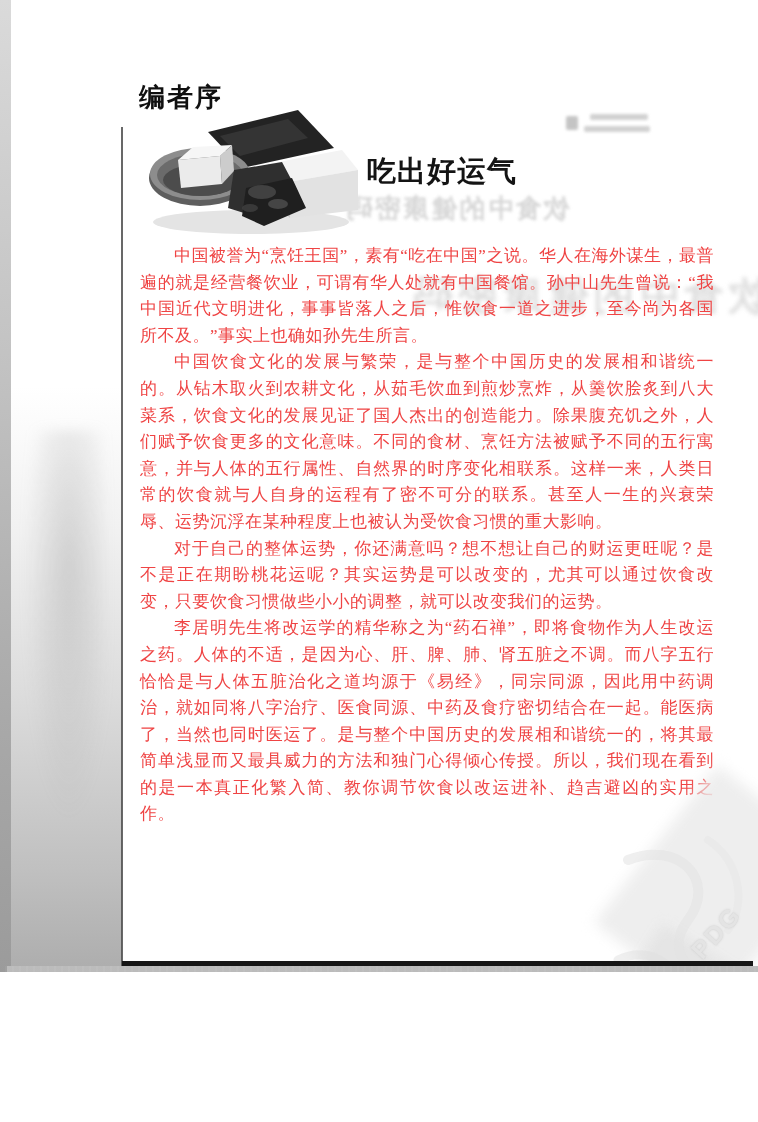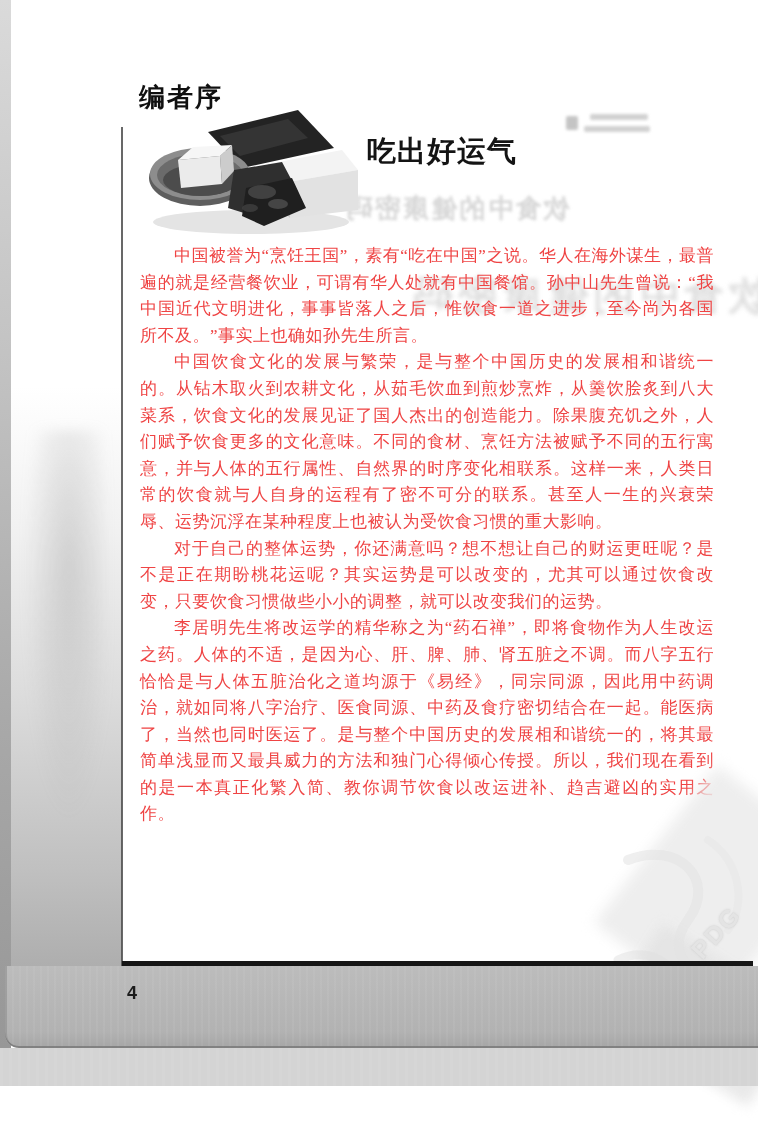--- a/index.html
+++ b/index.html
@@ -1,17 +1,17 @@
 <!DOCTYPE html>
 <html><head>
 <meta charset="utf-8">
 <style>
   html,body{margin:0;padding:0;background:#ffffff;}
   #root{
-    position:relative;width:758px;height:1122px;overflow:hidden;
+    position:relative;width:758px;height:972px;overflow:hidden;
     background:#ffffff;font-family:"Liberation Sans",sans-serif;
   }
   
   .left-edge-strip{
     position:absolute;left:0;top:0;width:11px;height:1048px;
     background:linear-gradient(180deg,#dadada 0%,#c2c2c2 35%,#a8a8a8 70%,#979797 100%);
   }
   .gutter-shadow{
     position:absolute;left:11px;top:0;width:111px;height:966px;
     background:linear-gradient(180deg,#ffffff 0%,#ffffff 40%,#f1f1f1 55%,#dcdcdc 72%,#c0c0c0 90%,#aeaeae 100%);
@@ -46,21 +46,21 @@
     position:absolute;left:127px;top:983px;
     font-size:18px;font-weight:bold;color:#1c1c1c;
   }
   
   .section-label{
     position:absolute;left:139px;top:80px;
     font-size:26px;font-weight:bold;letter-spacing:2px;color:#101010;
   }
   .photo{position:absolute;left:146px;top:108px;width:218px;height:130px;}
   .page-title{
-    position:absolute;left:367px;top:132px;
+    position:absolute;left:367px;top:152px;
     font-size:29px;font-weight:bold;letter-spacing:1px;color:#141414;
   }
   
   .ghost{
     position:absolute;color:#c9c9c9;font-weight:bold;white-space:nowrap;
     transform:scale(-1,1);filter:blur(1.5px);opacity:.75;
   }
   .ghost-1{left:345px;top:191px;font-size:26px;letter-spacing:2px;}
   .ghost-2{left:408px;top:268px;font-size:40px;letter-spacing:5px;color:#d6d6d6;filter:blur(2.2px);opacity:.8;}
   .ghost-smudge{

